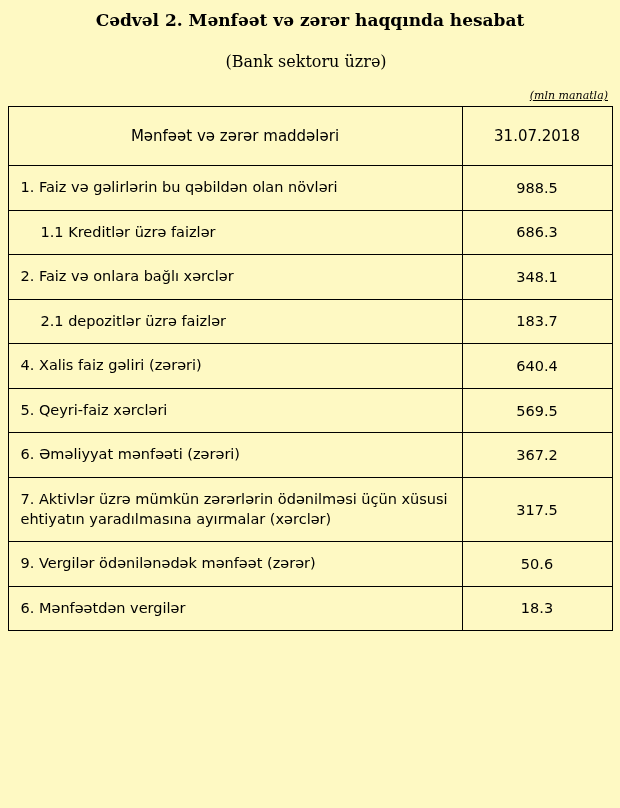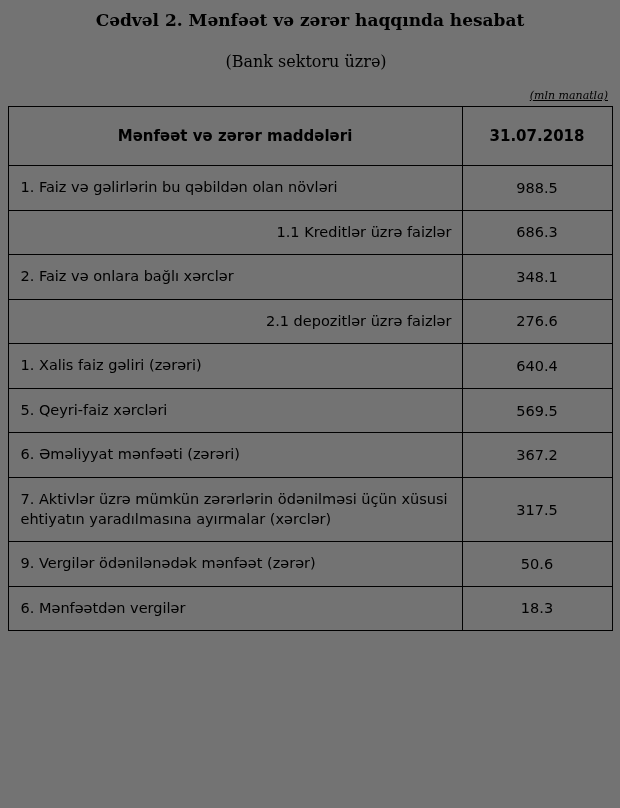--- a/index.html
+++ b/index.html
@@ -5,21 +5,21 @@
   html, body {
     margin: 0;
     padding: 0;
     background: #ffffff;
     color: #000000;
   }
   .page {
     width: 620px;
     height: 808px;
     box-sizing: border-box;
-    background: #737373;
+    background: #fef9c3;
     font-family: "DejaVu Serif", serif;
     overflow: hidden;
   }
   .title {
     text-align: center;
     font-weight: bold;
     font-size: 17px;
     padding-top: 10px;
     margin: 0;
   }
@@ -41,36 +41,35 @@
     width: 604px;
     margin: 0 auto;
     table-layout: fixed;
     font-family: "DejaVu Sans", sans-serif;
     font-size: 14.5px;
   }
   table.report, table.report th, table.report td {
     border: 1.5px solid #000000;
   }
   table.report th {
-    font-weight: bold;
+    font-weight: normal;
     font-size: 15px;
     text-align: center;
     vertical-align: middle;
     padding: 20px 11px;
   }
   col.label-col { width: 454px; }
   col.value-col { width: 150px; }
   table.report td.label-cell {
     text-align: left;
     padding: 12px 10px 12px 12px;
     line-height: 1.35;
   }
   table.report td.label-cell.indent {
-    padding-left: 44px;
-    text-align: right;
+    padding-left: 32px;
   }
   table.report td.value-cell {
     text-align: center;
     vertical-align: middle;
     padding: 12px 10px;
   }
 </style>
 </head>
 <body>
 
@@ -98,24 +97,24 @@
         <tr>
     <td class="label-cell indent">1.1 Kreditlər üzrə faizlər</td>
     <td class="value-cell">686.3</td>
   </tr>
         <tr>
     <td class="label-cell">2. Faiz və onlara bağlı xərclər</td>
     <td class="value-cell">348.1</td>
   </tr>
         <tr>
     <td class="label-cell indent">2.1 depozitlər üzrə faizlər</td>
-    <td class="value-cell">276.6</td>
+    <td class="value-cell">183.7</td>
   </tr>
         <tr>
-    <td class="label-cell">1. Xalis faiz gəliri (zərəri)</td>
+    <td class="label-cell">4. Xalis faiz gəliri (zərəri)</td>
     <td class="value-cell">640.4</td>
   </tr>
         <tr>
     <td class="label-cell">5. Qeyri-faiz xərcləri</td>
     <td class="value-cell">569.5</td>
   </tr>
         <tr>
     <td class="label-cell">6. Əməliyyat mənfəəti (zərəri)</td>
     <td class="value-cell">367.2</td>
   </tr>

